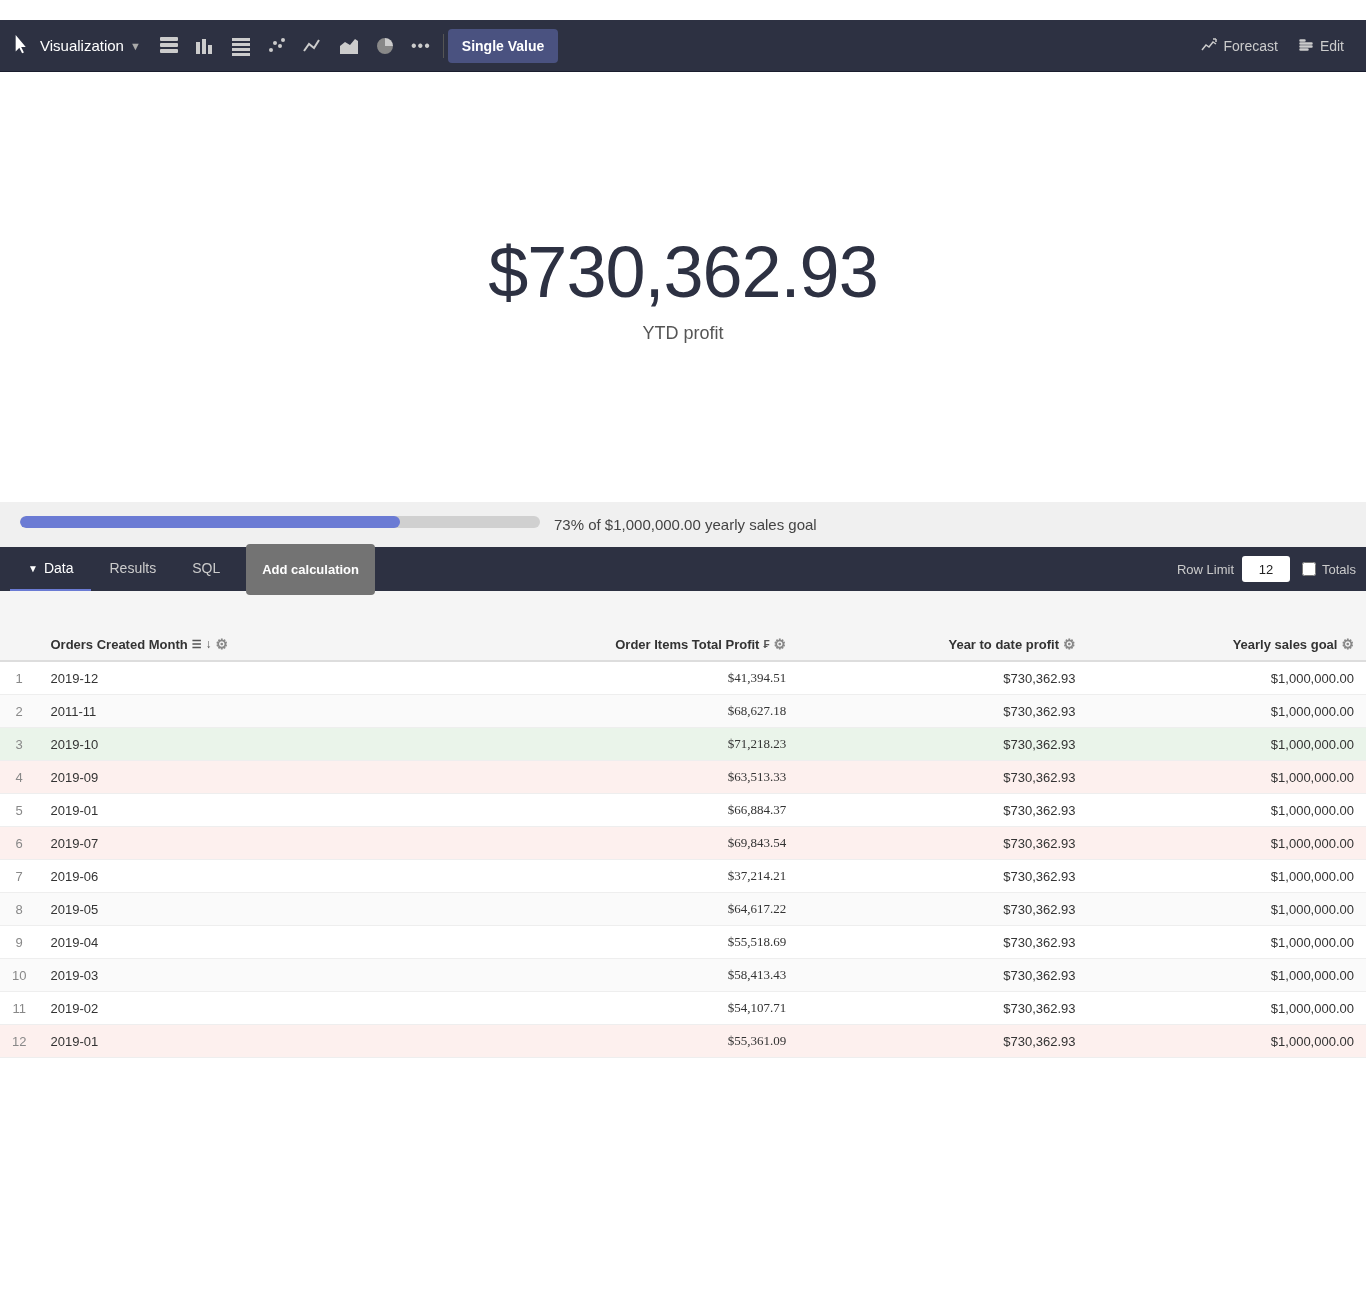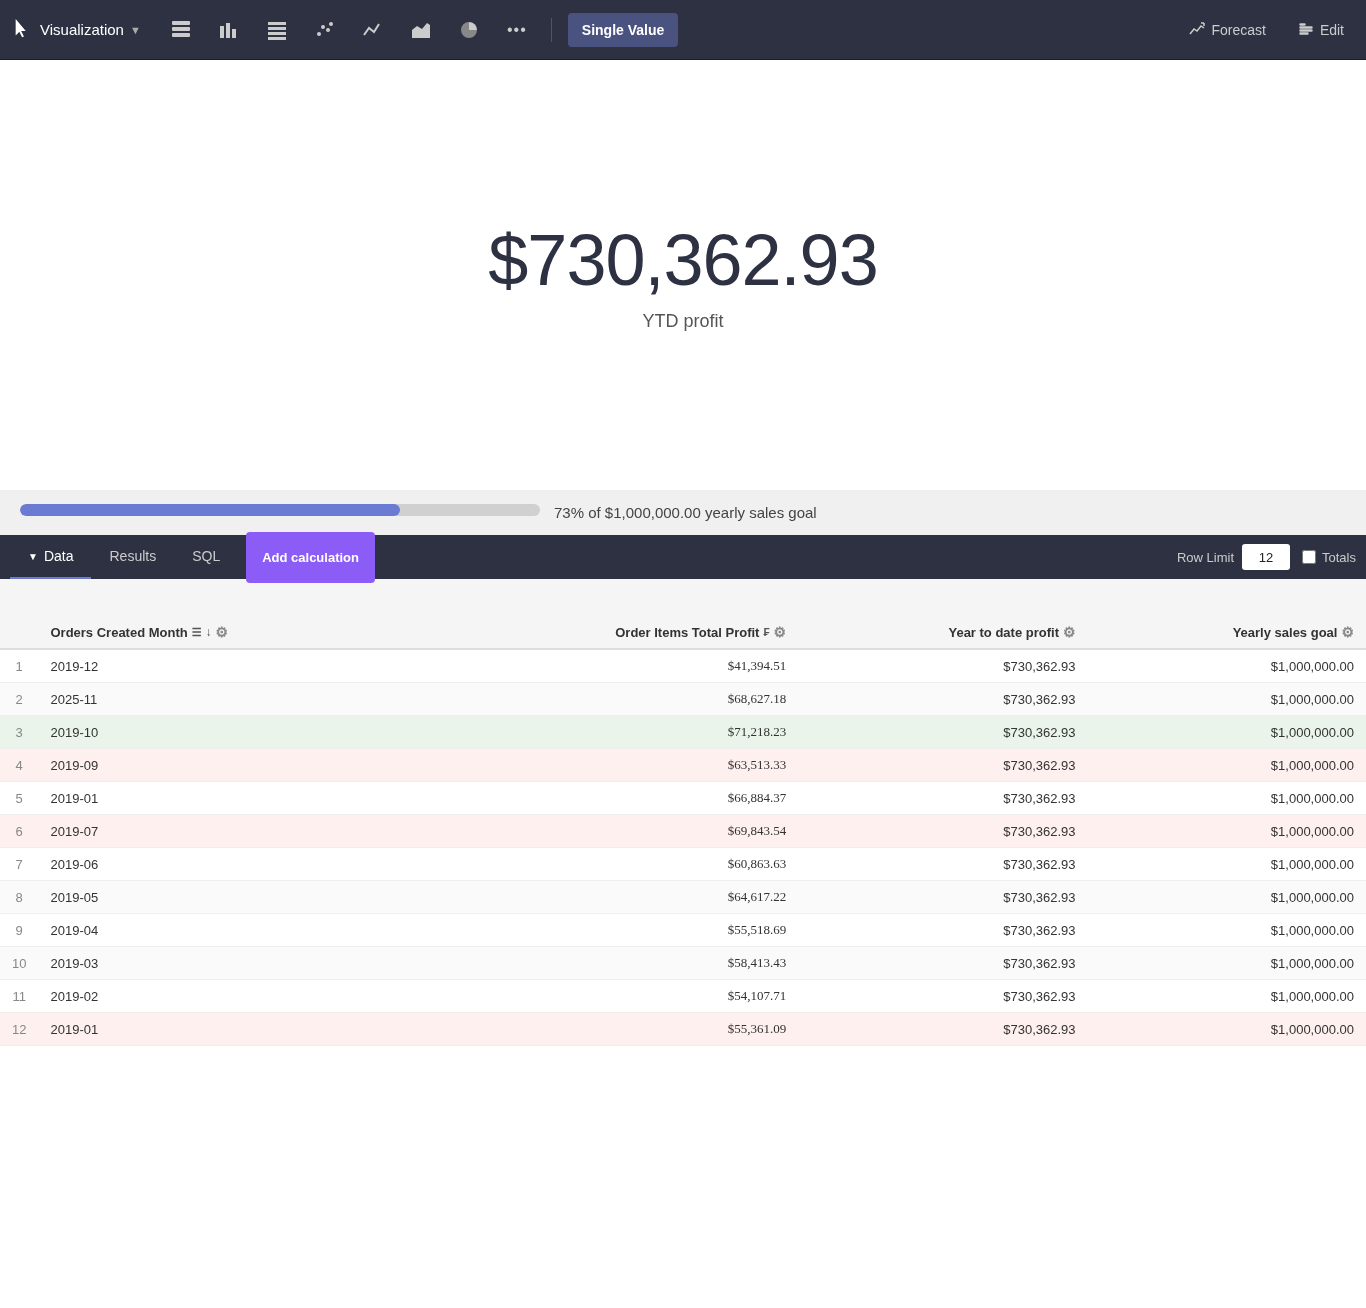--- a/index.html
+++ b/index.html
@@ -3,24 +3,25 @@
   <meta charset="utf-8">
   <style>
     * { box-sizing: border-box; margin: 0; padding: 0; }
     body { font-family: -apple-system, BlinkMacSystemFont, 'Segoe UI', sans-serif; background: #fff; width: 1366px; }
 
     
     .toolbar {
       display: flex;
       align-items: center;
       background: #2d3142;
-      height: 60px;
+      height: 52px;
       padding: 0 12px;
-      gap: 12px;
+      gap: 0;
       border-bottom: 1px solid #1a1d2e;
+      margin-top: 20px;
     }
     .toolbar-brand {
       display: flex;
       align-items: center;
       gap: 6px;
       color: #fff;
       font-size: 15px;
       font-weight: 500;
       margin-right: 10px;
     }
@@ -151,21 +152,21 @@
       font-size: 14px;
       font-weight: 500;
       cursor: pointer;
       border-bottom: 2px solid transparent;
     }
     .data-tab.active {
       color: #fff;
       border-bottom: 2px solid #6b7bd4;
     }
     .add-calc-btn {
-      background: #8b5cf6;
+      background: #737373;
       color: #fff;
       font-size: 13px;
       font-weight: 600;
       padding: 18px 16px;
       border-radius: 4px;
       cursor: pointer;
       border: none;
       margin-left: 8px;
     }
     .panel-spacer { flex: 1; }
@@ -433,21 +434,21 @@
     <tbody id="table-body">
     <tr>
     <td>1</td>
     <td>2019-12</td>
     <td>$41,394.51</td>
     <td>$730,362.93</td>
     <td>$1,000,000.00</td>
   </tr>
         <tr>
     <td>2</td>
-    <td>2025-11</td>
+    <td>2011-11</td>
     <td>$68,627.18</td>
     <td>$730,362.93</td>
     <td>$1,000,000.00</td>
   </tr>
         <tr class="row-profit-high">
     <td>3</td>
     <td>2019-10</td>
     <td>$71,218.23</td>
     <td>$730,362.93</td>
     <td>$1,000,000.00</td>
@@ -469,21 +470,21 @@
         <tr class="row-profit-low">
     <td>6</td>
     <td>2019-07</td>
     <td>$69,843.54</td>
     <td>$730,362.93</td>
     <td>$1,000,000.00</td>
   </tr>
         <tr>
     <td>7</td>
     <td>2019-06</td>
-    <td>$60,863.63</td>
+    <td>$37,214.21</td>
     <td>$730,362.93</td>
     <td>$1,000,000.00</td>
   </tr>
         <tr>
     <td>8</td>
     <td>2019-05</td>
     <td>$64,617.22</td>
     <td>$730,362.93</td>
     <td>$1,000,000.00</td>
   </tr>

